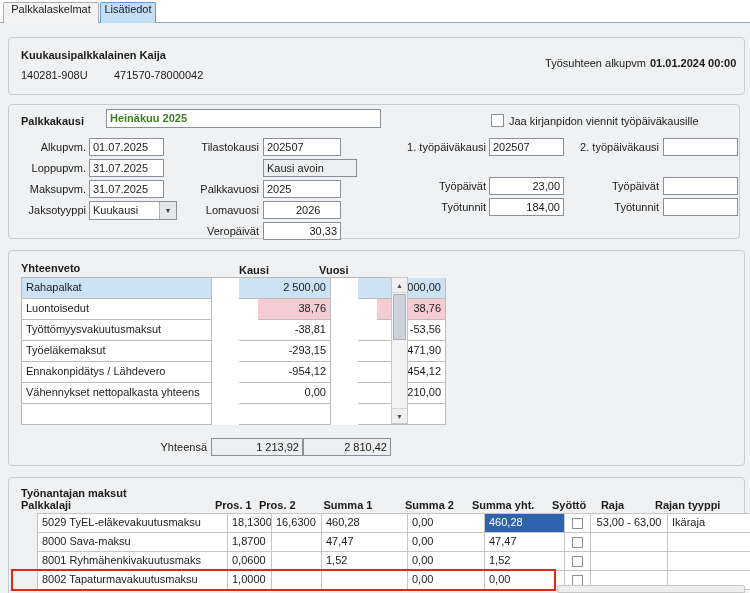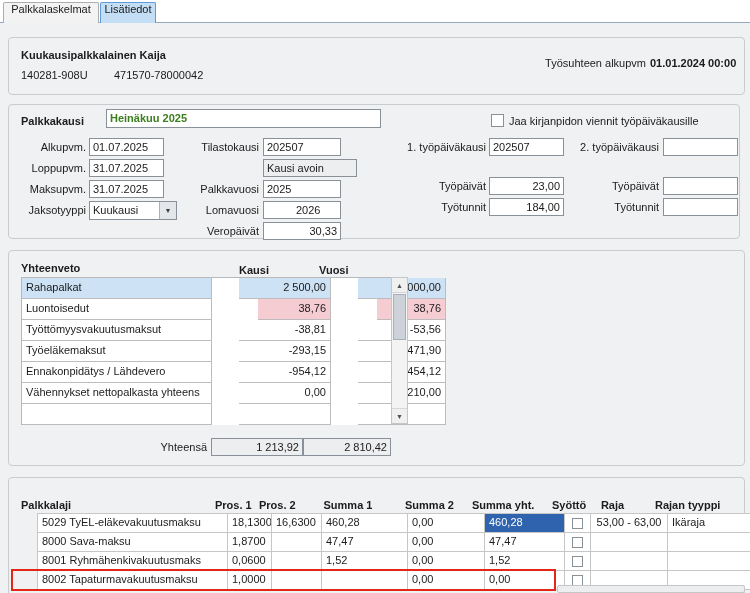--- a/index.html
+++ b/index.html
@@ -180,20 +180,21 @@
     <div class="thumb"></div>
     <div class="sarrow down">▼</div>
   </div>
 
   <div class="lbl r" style="left:112px; top:187px; width:86px;">Yhteensä</div>
   <div class="field ro num" style="left:202px; top:187px; width:92px;">1 213,92</div>
   <div class="field ro num" style="left:294px; top:187px; width:88px;">2 810,42</div>
 </div>
 
 <div class="gb" style="left:8px; top:477px; width:737px; height:140px;">
+  <div class="lbl bold" style="left:12px; top:6px;">Työnantajan maksut</div>
 
   <div class="ehead">
     <div>Palkkalaji</div>
     <div class="hl">Pros. 1</div>
     <div class="hl">Pros. 2</div>
     <div class="hc">Summa 1</div>
     <div class="hc">Summa 2</div>
     <div class="hl">Summa yht.</div>
     <div class="hl">Syöttö</div>
     <div class="hc">Raja</div>

